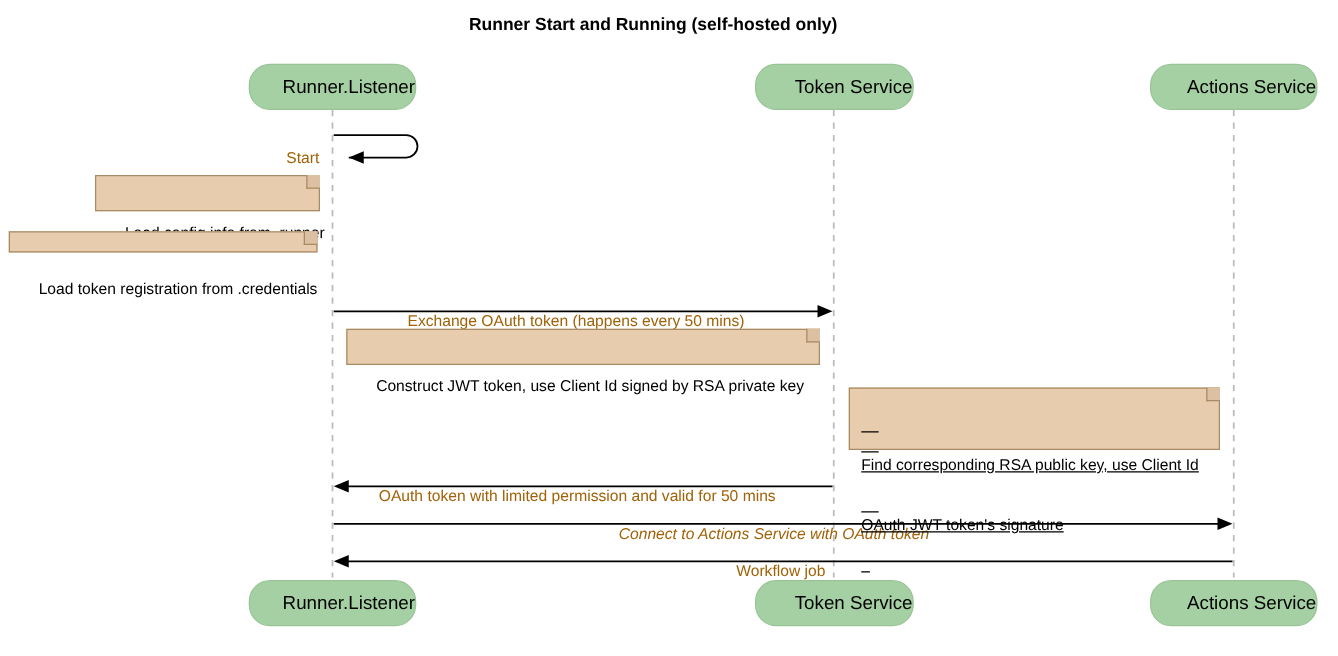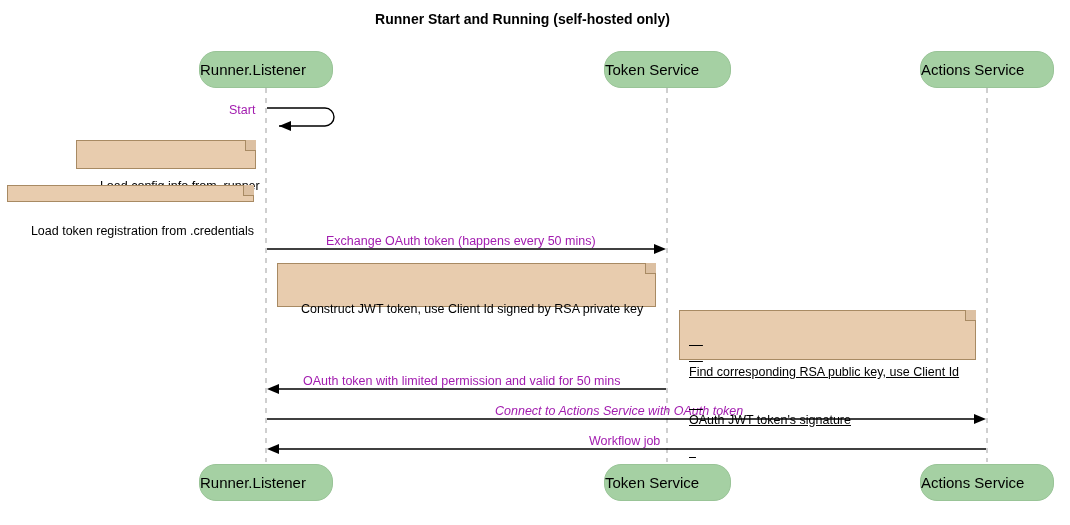--- a/index.html
+++ b/index.html
@@ -35,21 +35,21 @@
   }
   .participant {
     position: absolute;
     background: #A5D0A3;
     border: 1px solid #99C497;
     border-radius: 17px;
     color: #000000;
     font-size: 15px;
     display: flex;
     align-items: center;
-    justify-content: flex-start;
+    justify-content: flex-end;
     box-sizing: border-box;
     white-space: nowrap;
   }
   .note {
     position: absolute;
     background: #E8CCAE;
     border: 1px solid #A88A63;
     color: #000000;
     font-size: 12.5px;
     box-sizing: border-box;
@@ -64,22 +64,23 @@
     width: 11px;
     height: 11px;
     background: #DCC0A2;
     border-left: 1px solid #A88A63;
     border-bottom: 1px solid #A88A63;
     box-sizing: border-box;
   }
   .msg-label {
     position: absolute;
     font-size: 12.5px;
-    color: #a21caf;
+    color: #a16207;
     white-space: nowrap;
+    margin-top: 16px;
   }
 </style>
 </head>
 <body>
 
 <div id="diagram">
 
   <div class="dtitle">Runner Start and Running (self-hosted only)</div>
 
   <svg id="svg-layer" viewBox="0 0 1070 525" xmlns="http://www.w3.org/2000/svg">
@@ -157,21 +158,21 @@
   <div class="note" style="left:76px; top:140px; width:180px; height:29px;">
     <span class="fold"></span>
     <span>Load config info from .runner</span>
   </div>
 
   <div class="note" style="left:7px; top:185px; width:247px; height:17px;">
     <span class="fold"></span>
     <span>Load token registration from .credentials</span>
   </div>
 
-  <div class="note" style="left:277px; top:263px; width:379px; height:44px;">
+  <div class="note" style="left:277px; top:263px; width:379px; height:29px;">
     <span class="fold"></span>
     <span>Construct JWT token, use Client Id signed by RSA private key</span>
   </div>
 
   <div class="note" style="left:679px; top:310px; width:297px; height:50px;text-decoration:underline;">
     <span class="fold"></span>
     <div>Find corresponding RSA public key, use Client Id</div>
     <div>OAuth JWT token's signature</div>
   </div>
 

